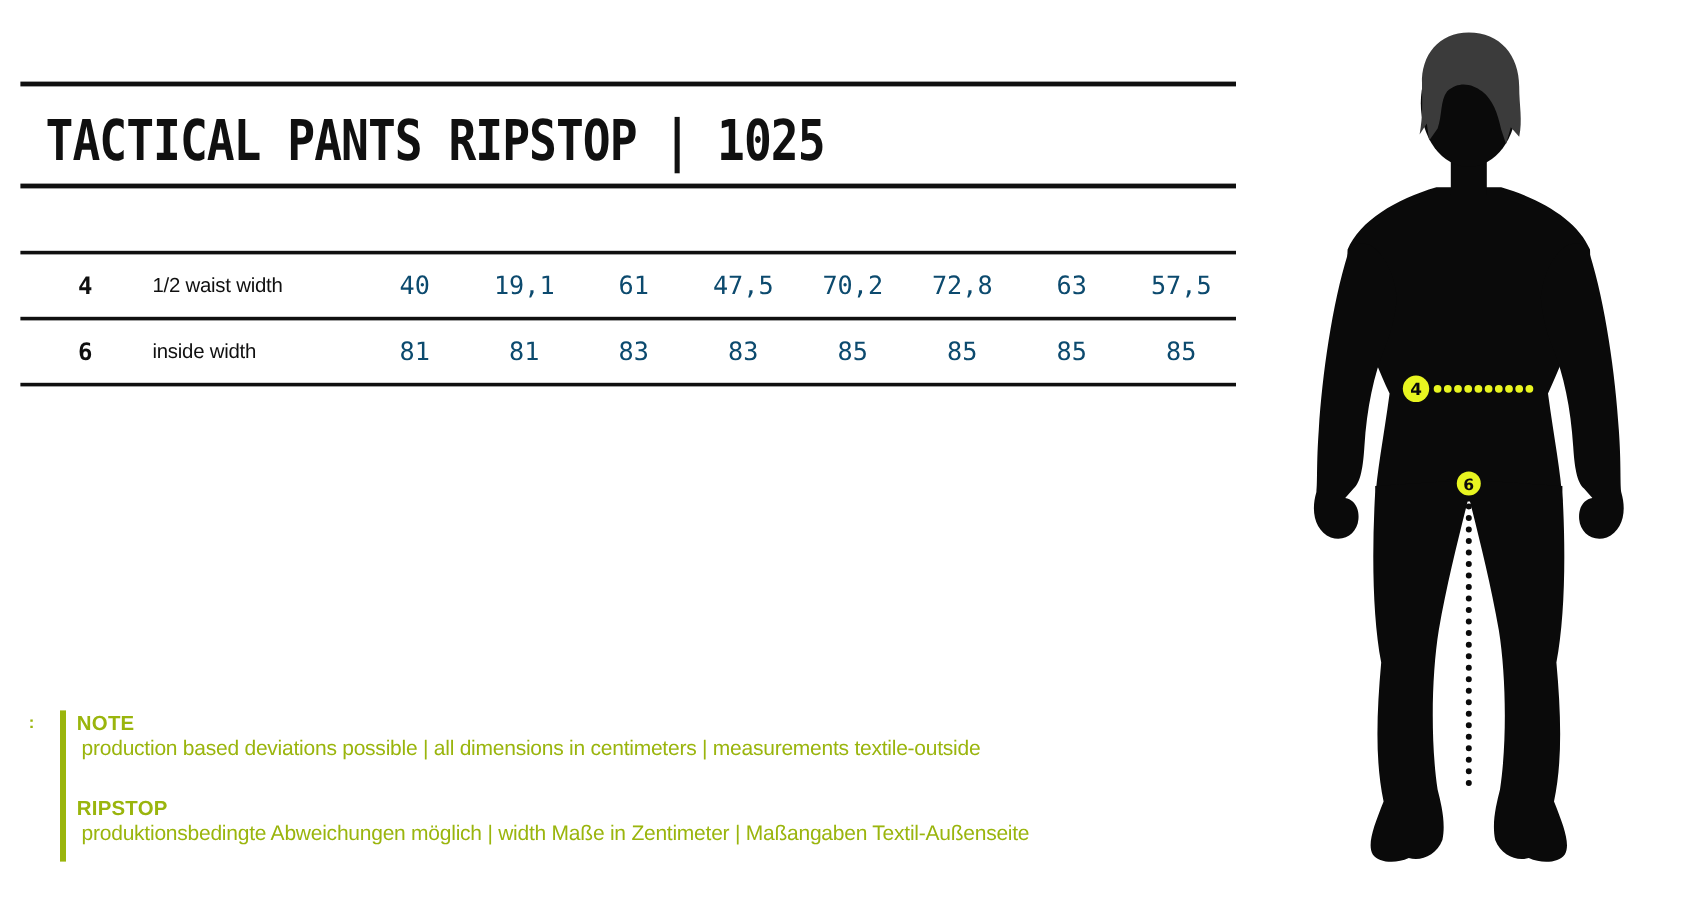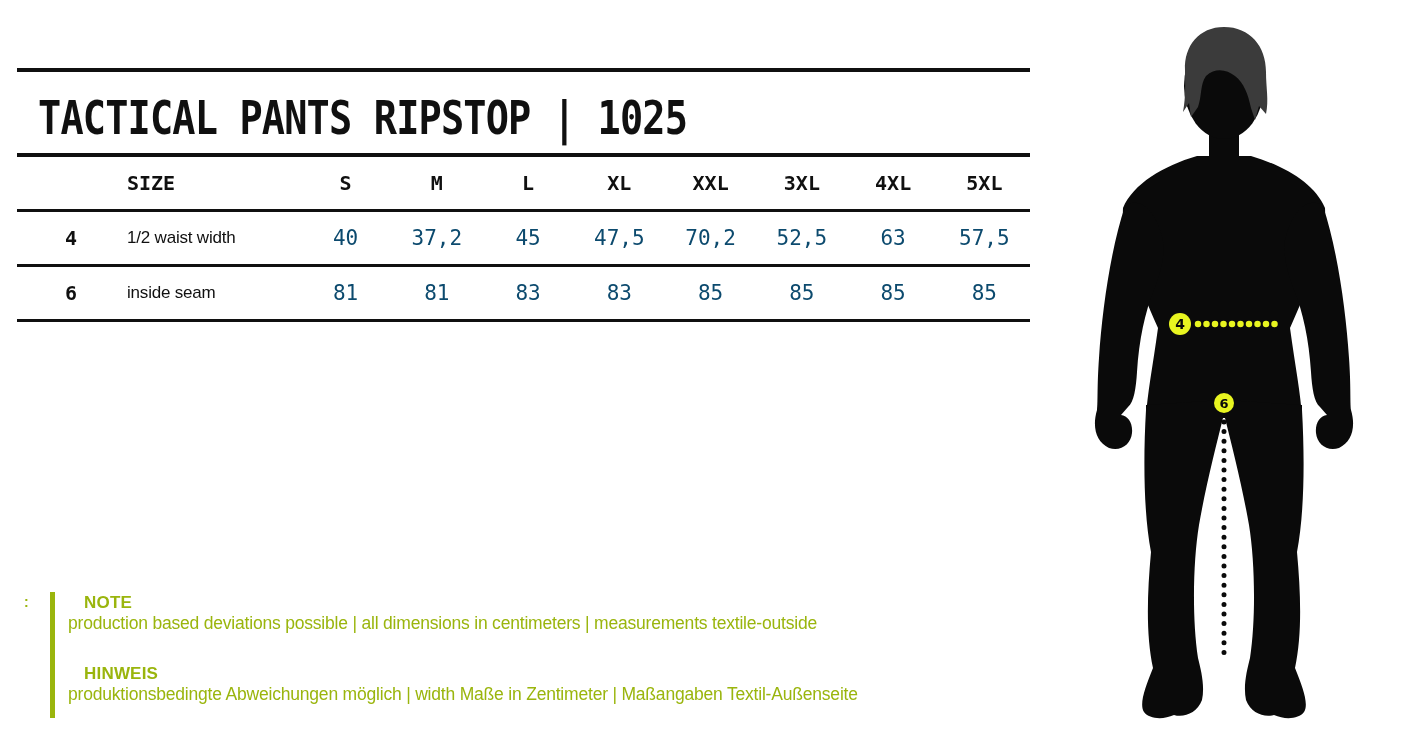--- a/index.html
+++ b/index.html
@@ -11,83 +11,71 @@
          transform:scaleX(0.82);transform-origin:left center;letter-spacing:-1px;color:#101010;}
   .trow{position:absolute;left:17px;width:1013px;height:52px;display:grid;
         grid-template-columns:108px 175px repeat(8,1fr);align-items:center;}
   .c-ind{text-align:center;font-family:"DejaVu Sans Mono",monospace;font-weight:bold;font-size:20px;}
   .c-label{text-align:left;padding-left:2px;font-size:17px;letter-spacing:-0.2px;}
   .c-label.hdr{font-family:"DejaVu Sans Mono",monospace;font-weight:bold;font-size:20px;letter-spacing:0;}
   .c-size{text-align:center;font-family:"DejaVu Sans Mono",monospace;font-weight:bold;font-size:20px;}
   .c-val{text-align:center;font-family:"DejaVu Sans Mono",monospace;font-size:21px;color:#0c4a6e;}
   #notes{position:absolute;left:0;top:588px;color:var(--accent_green,#9ab50d);}
   #note-bar{position:absolute;left:50px;top:4px;width:5px;height:126px;background:var(--accent_green,#9ab50d);}
-  .note-title{position:absolute;left:84px;font-weight:bold;font-size:17px;letter-spacing:0.2px;white-space:nowrap;}
+  .note-title{position:absolute;left:64px;font-weight:bold;font-size:17px;letter-spacing:0.2px;white-space:nowrap;}
   .note-text{position:absolute;left:68px;font-size:17.5px;letter-spacing:-0.2px;white-space:nowrap;}
   #mini-colon{position:absolute;left:24px;top:6px;font-size:14px;font-weight:bold;}
   #figure-wrap{position:absolute;left:1085px;top:10px;width:280px;height:712px;}
 </style>
 </head>
 <body>
 
 <div id="page">
 
   <div class="rule" style="left:17px;top:68px;width:1013px;height:4px;"></div>
   <div class="rule" style="left:17px;top:153px;width:1013px;height:4px;"></div>
   <div class="rule" style="left:17px;top:209px;width:1013px;height:3px;"></div>
   <div class="rule" style="left:17px;top:264px;width:1013px;height:3px;"></div>
   <div class="rule" style="left:17px;top:319px;width:1013px;height:3px;"></div>
 
   <div id="title">TACTICAL PANTS RIPSTOP | 1025</div>
 
-  <div class="trow" style="top:157px;">
-    <div class="c-ind"></div>
-    <div class="c-label hdr">SIZE</div>
-    <div class="c-size">S</div>
-    <div class="c-size">M</div>
-    <div class="c-size">L</div>
-    <div class="c-size">XL</div>
-    <div class="c-size">XXL</div>
-    <div class="c-size">3XL</div>
-    <div class="c-size">4XL</div>
-    <div class="c-size">5XL</div>
-  </div>
 
   <div class="trow" style="top:212px;">
     <div class="c-ind">4</div>
     <div class="c-label">1/2 waist width</div>
     <div class="c-val">40</div>
-    <div class="c-val">37,2</div>
-    <div class="c-val">45</div>
+    <div class="c-val">19,1</div>
+    <div class="c-val">61</div>
     <div class="c-val">47,5</div>
     <div class="c-val">70,2</div>
-    <div class="c-val">52,5</div>
+    <div class="c-val">72,8</div>
     <div class="c-val">63</div>
     <div class="c-val">57,5</div>
   </div>
 
   <div class="trow" style="top:267px;">
     <div class="c-ind">6</div>
-    <div class="c-label">inside seam</div>
+    <div class="c-label">inside width</div>
     <div class="c-val">81</div>
     <div class="c-val">81</div>
     <div class="c-val">83</div>
     <div class="c-val">83</div>
     <div class="c-val">85</div>
     <div class="c-val">85</div>
     <div class="c-val">85</div>
     <div class="c-val">85</div>
   </div>
 
   <div id="notes">
     <div id="mini-colon">:</div>
     <div id="note-bar"></div>
     <div class="note-title" style="top:5px;">NOTE</div>
     <div class="note-text" style="top:25px;">production based deviations possible | all dimensions in centimeters  |  measurements textile-outside</div>
-    <div class="note-title" style="top:76px;">HINWEIS</div>
+    <div class="note-title" style="top:76px;">RIPSTOP</div>
     <div class="note-text" style="top:96px;">produktionsbedingte Abweichungen möglich | width Maße in Zentimeter |  Maßangaben Textil-Außenseite</div>
   </div>
 
   <div id="figure-wrap">
     <svg width="280" height="712" viewBox="0 0 280 712" xmlns="http://www.w3.org/2000/svg">
 
       <path fill="#0a0a0a" d="
         M 112,146 L 166,146
         C 200,156 230,174 240,198
         C 242,232 222,280 205,318

